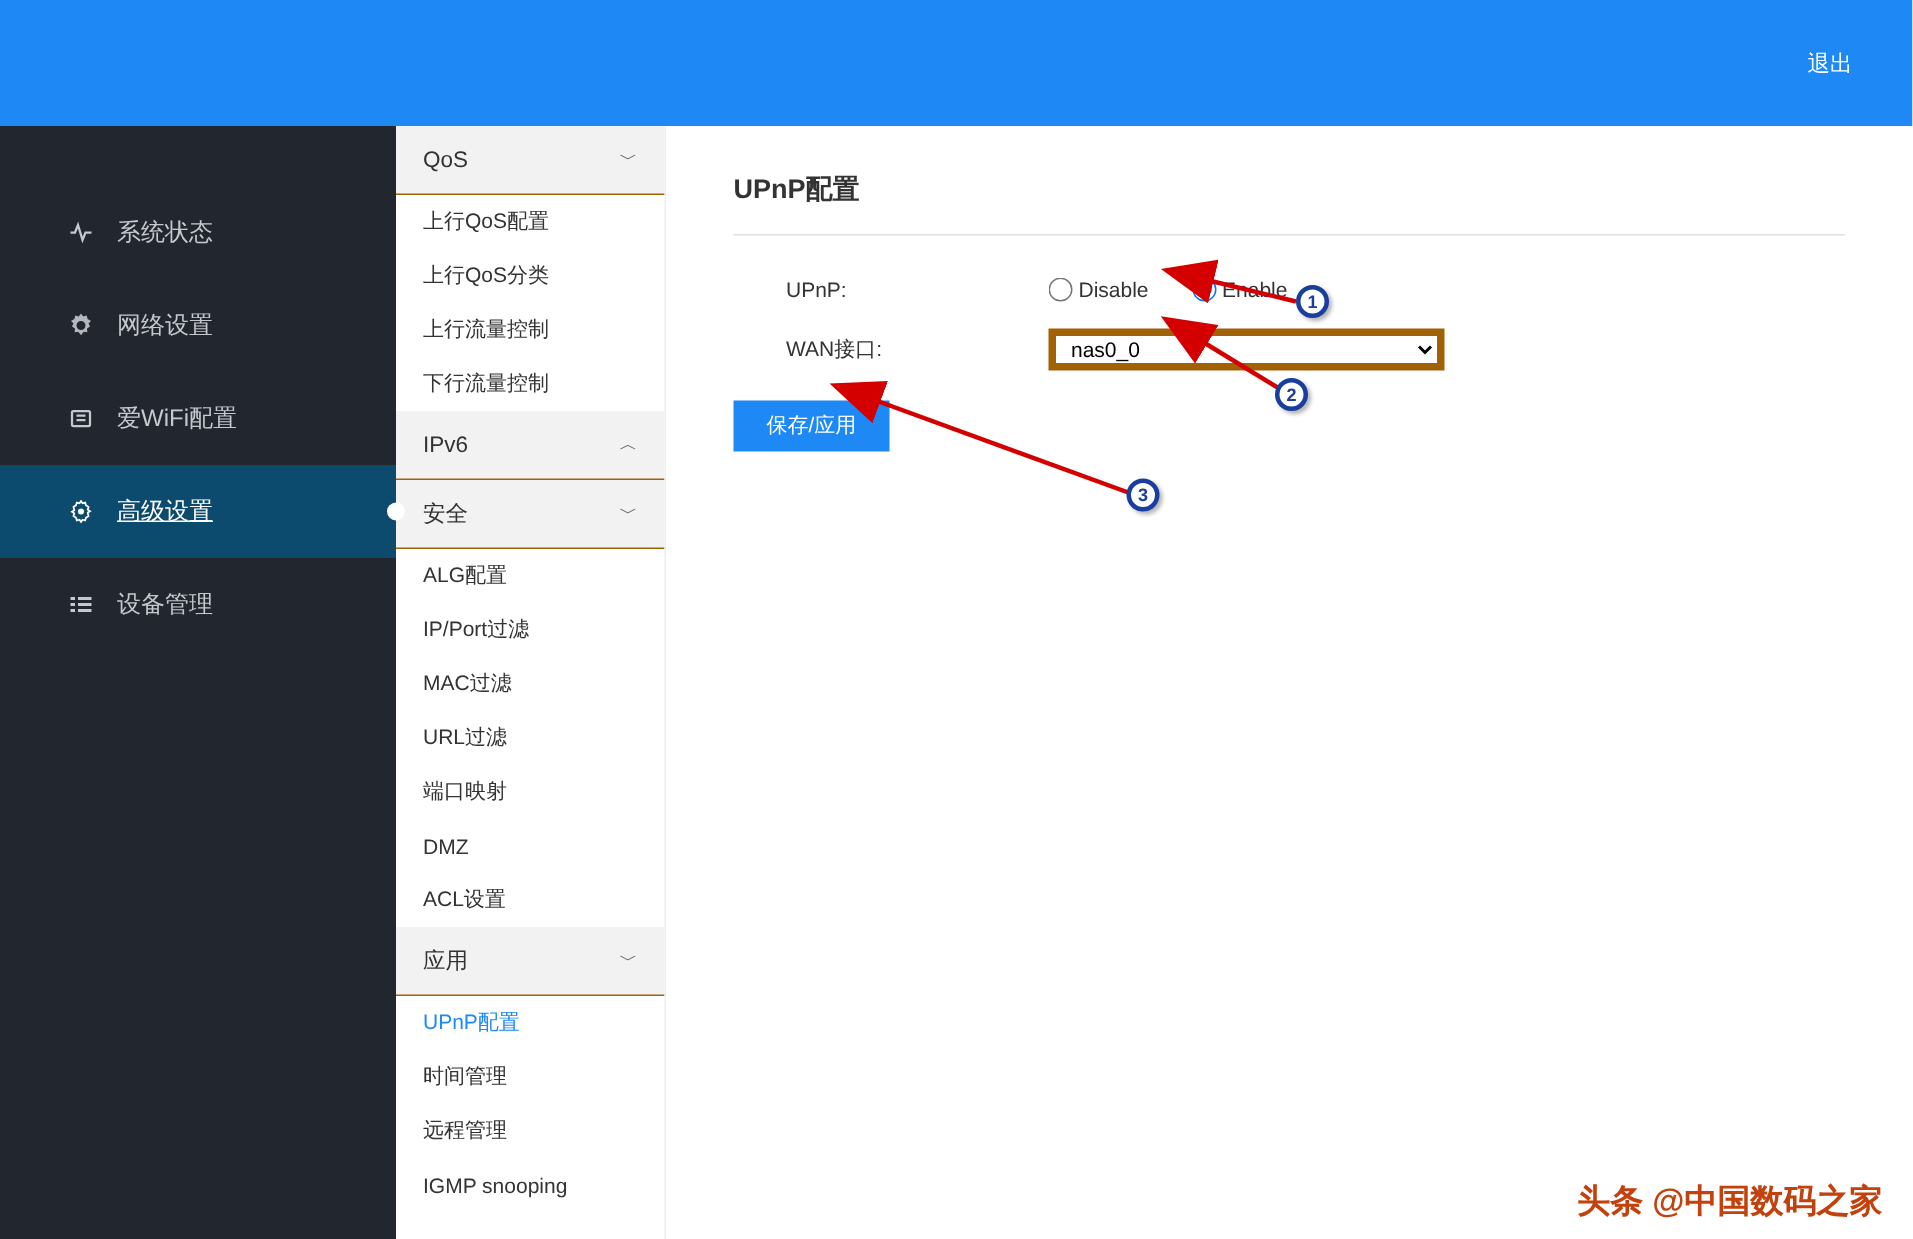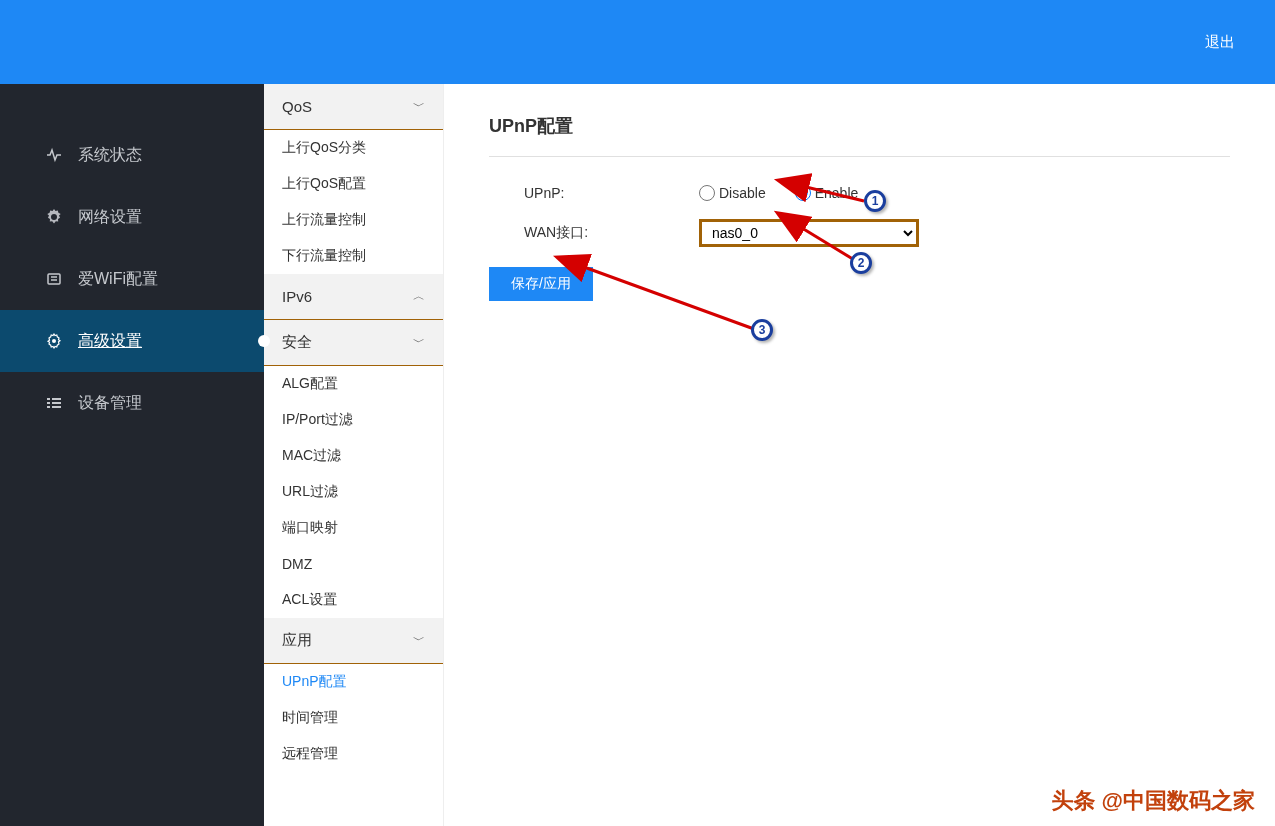--- a/index.html
+++ b/index.html
@@ -138,23 +138,23 @@
       align-items: center;
       gap: 4px;
       font-size: 14px;
       color: #333;
     }
     .radio-wrap input[type="radio"] {
       width: 16px;
       height: 16px;
     }
     .wan-select {
-      width: 220px;
+      width: 264px;
       height: 28px;
-      border: 3px solid #a16207;
+      border: 5px solid #a16207;
       padding: 0 6px;
       font-size: 14px;
       background: #fff;
     }
     .save-btn {
       background: #1e88f5;
       color: #fff;
       border: none;
       padding: 8px 22px;
       font-size: 14px;
@@ -247,22 +247,22 @@
       </span>
       <span>设备管理</span>
     </div>
   </div>
 
   <div class="submenu" id="submenu">
       <div class="sub-group-header">
         <span>QoS</span>
         <span class="chevron">﹀</span>
       </div>
+      <div class="sub-item">上行QoS配置</div>
       <div class="sub-item">上行QoS分类</div>
-      <div class="sub-item">上行QoS配置</div>
       <div class="sub-item">上行流量控制</div>
       <div class="sub-item">下行流量控制</div>
       <div class="sub-group-header">
         <span>IPv6</span>
         <span class="chevron">︿</span>
       </div>
       <div class="sub-group-header">
         <span>安全</span>
         <span class="chevron">﹀</span>
       </div>
@@ -273,20 +273,21 @@
       <div class="sub-item">端口映射</div>
       <div class="sub-item">DMZ</div>
       <div class="sub-item">ACL设置</div>
       <div class="sub-group-header">
         <span>应用</span>
         <span class="chevron">﹀</span>
       </div>
       <div class="sub-item active">UPnP配置</div>
       <div class="sub-item">时间管理</div>
       <div class="sub-item">远程管理</div>
+      <div class="sub-item">IGMP snooping</div>
     </div>
 
   <div class="content">
     <div class="page-title">UPnP配置</div>
 
     <div class="form-row">
       <div class="form-label">UPnP:</div>
       <div class="form-controls">
         <label class="radio-wrap">
           <input type="radio" name="upnp" style="">

